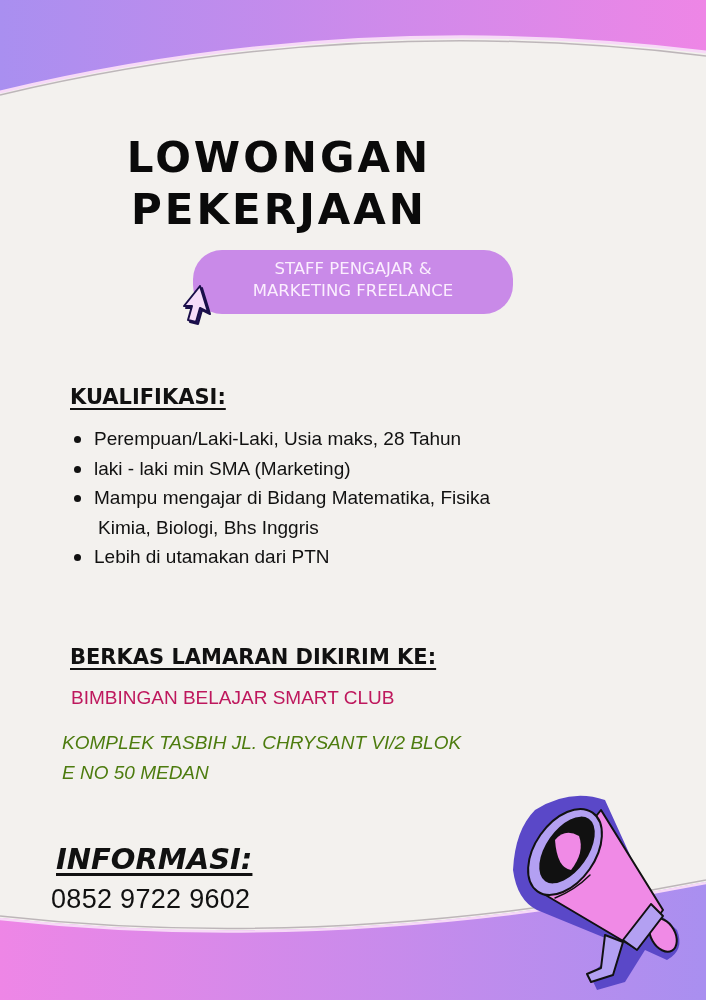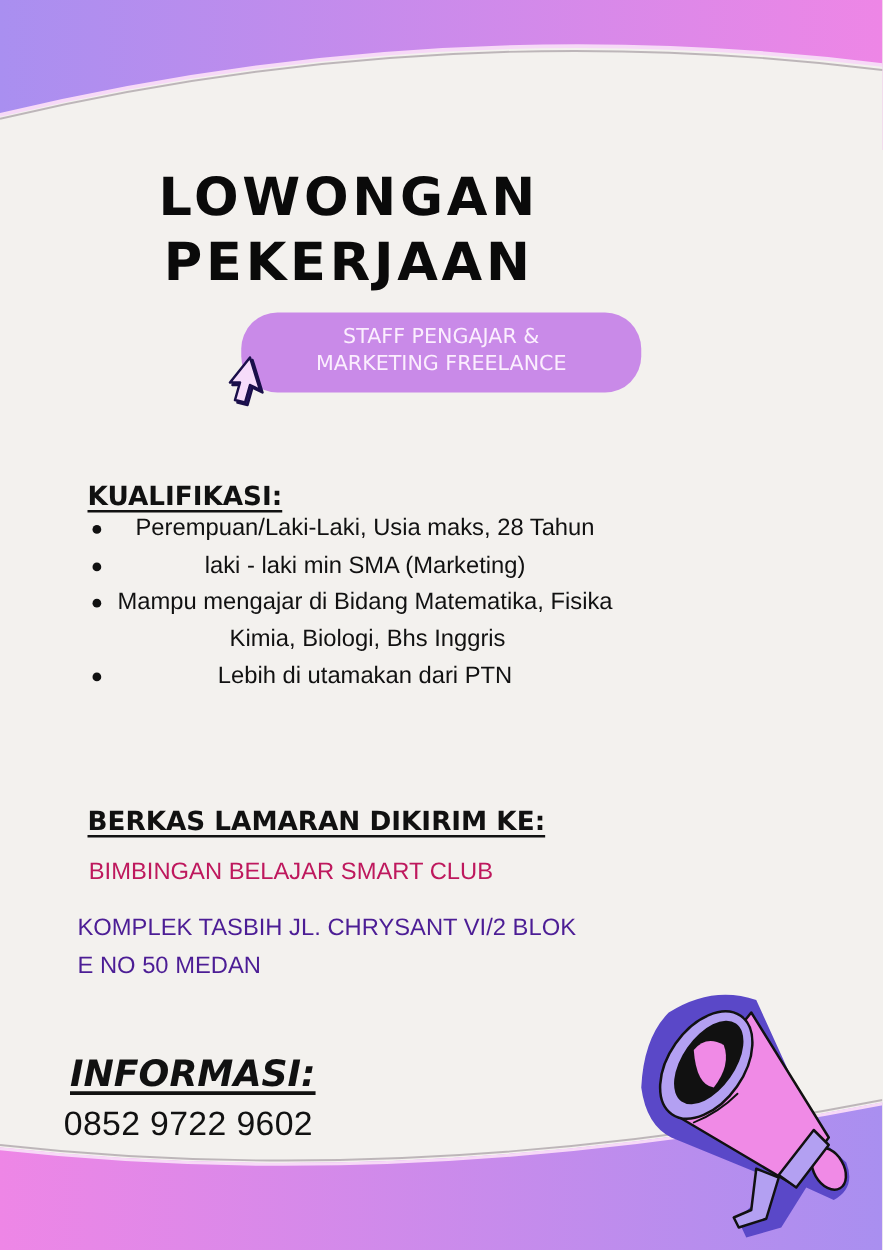--- a/index.html
+++ b/index.html
@@ -26,37 +26,37 @@
     font-family: "DejaVu Sans", sans-serif; font-size: 16.5px; font-weight: 500;
     line-height: 22px; padding-top: 8px; box-sizing: border-box;
   }
   .cursor { position: absolute; left: 178px; top: 282px; width: 40px; height: 44px; }
   .h-section {
     position: absolute; left: 70px;
     font-family: "DejaVu Sans", sans-serif; font-weight: 700; font-size: 21px;
     text-decoration: underline; text-underline-offset: 4px; text-decoration-thickness: 2px;
     color: #111;
   }
-  .quals { position: absolute; left: 72px; top: 408px; margin: 0; padding: 0; list-style: none; text-align: center; }
+  .quals { position: absolute; left: 72px; top: 424px; margin: 0; padding: 0; list-style: none; }
   .quals li {
     position: relative; padding-left: 22px;
     font-size: 19px; line-height: 29.5px; color: #111;
   }
   .quals li .bullet {
     position: absolute; left: 2px; top: 12px; width: 7px; height: 7px;
     border-radius: 50%; background: #111;
   }
   .quals li .cont { display: block; padding-left: 4px; }
   .org {
     position: absolute; left: 71px; top: 687px;
     font-size: 19px; color: #be185d;
   }
   .addr {
     position: absolute; left: 62px; top: 728px; width: 440px;
-    font-size: 19px; line-height: 30px; color: #4c1d95;
+    font-size: 19px; line-height: 30px; font-style: italic; color: #4d7c0f;
   }
   .info-label {
     position: absolute; left: 56px; top: 842px;
     font-family: "DejaVu Sans", sans-serif; font-weight: 700; font-style: italic;
     font-size: 29px; text-decoration: underline; text-underline-offset: 4px;
     text-decoration-thickness: 3px; color: #111;
   }
   .phone {
     position: absolute; left: 51px; top: 884px;
     font-size: 27px; color: #111; letter-spacing: 0.3px;

